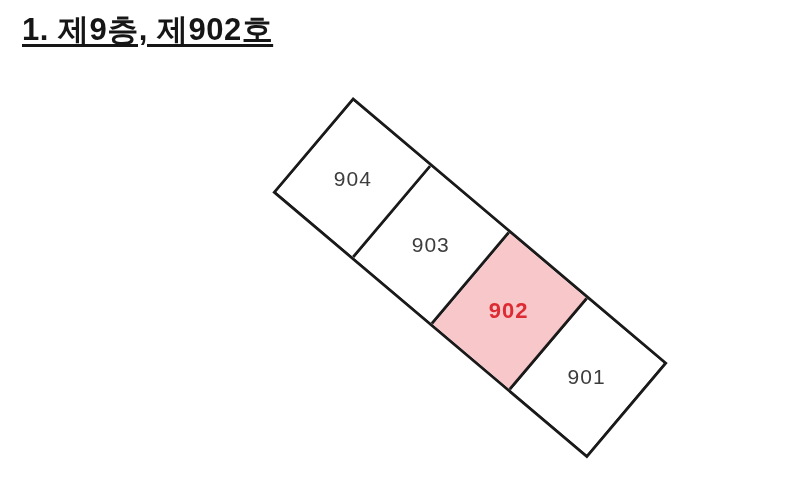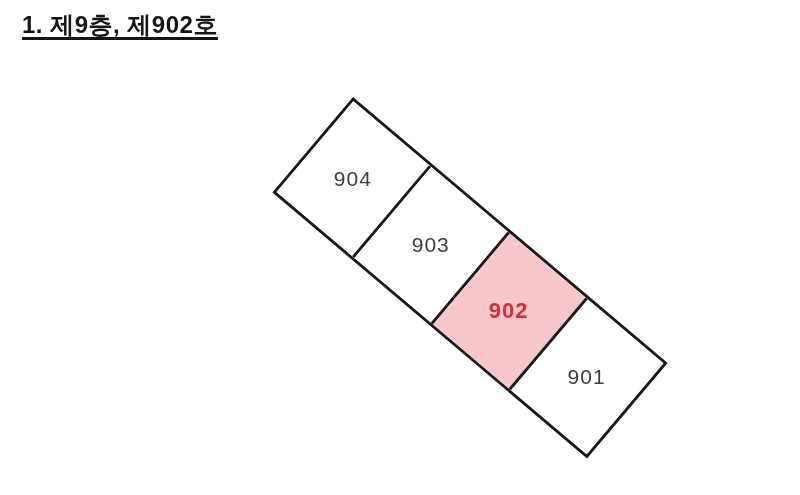--- a/index.html
+++ b/index.html
@@ -21,21 +21,21 @@
   .page {
     position: relative;
     width: 800px;
     height: 495px;
     background: #ffffff;
   }
   .page-title {
     position: absolute;
     left: 22px;
     top: 9px;
-    font-size: 24px;
+    font-size: 31px;
     font-weight: bold;
     color: var(--title-text);
     letter-spacing: 0.5px;
     text-decoration: underline;
     text-decoration-thickness: 3px;
     text-underline-offset: 4px;
     white-space: nowrap;
   }
   
   .floor-strip {

